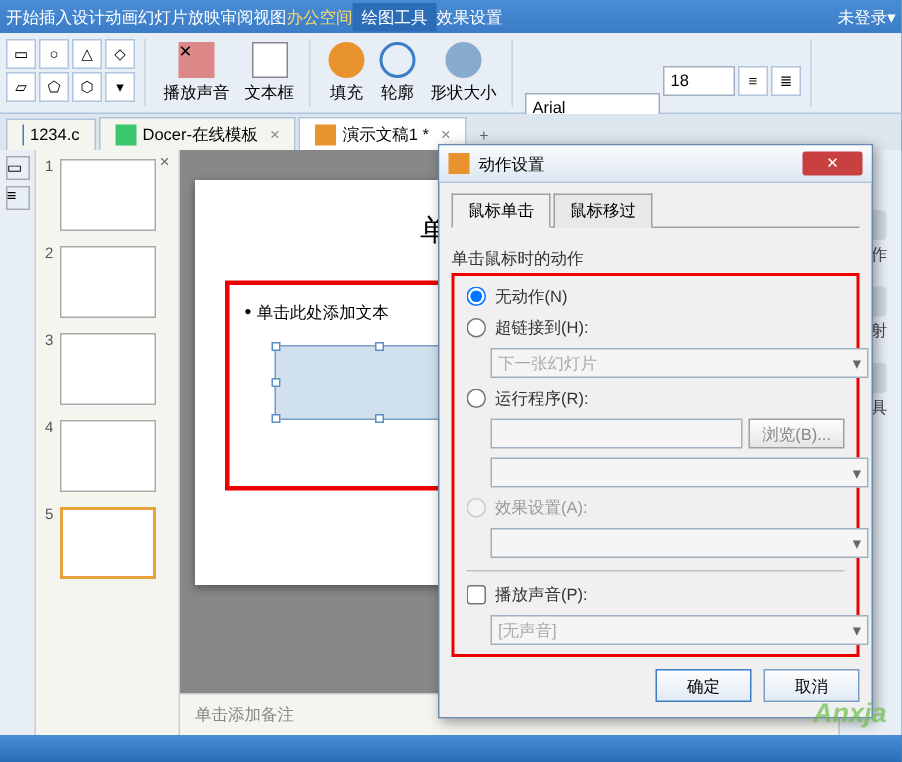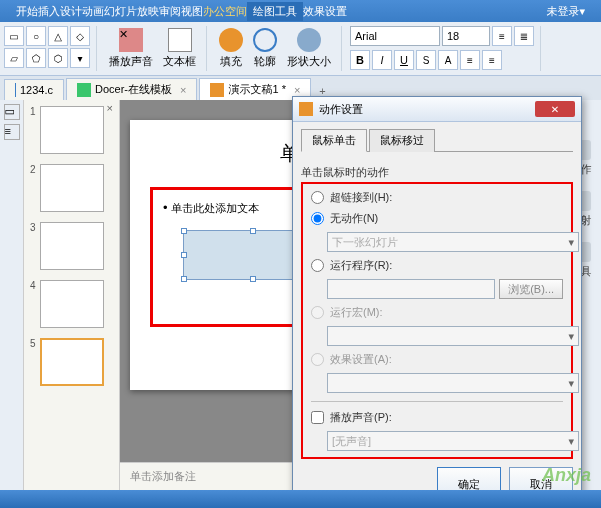--- a/index.html
+++ b/index.html
@@ -1,18 +1,18 @@
 <!DOCTYPE html>
 <html><head>
 <meta charset="utf-8">
 <style>
 *{box-sizing:border-box;margin:0;padding:0;font-family:"Microsoft YaHei",Arial,sans-serif;font-size:11px}
 body{background:#2a7ac8;width:601px;height:508px;overflow:hidden;position:relative}
 .app-window{position:absolute;left:0;top:0;width:601px;height:490px;background:#f0f0f0;display:flex;flex-direction:column}
-.menubar{background:linear-gradient(#4a8dd6,#3a7dc6);color:#fff;display:flex;height:22px;align-items:center;padding:0 16px;gap:0;font-size:12px}
+.menubar{background:linear-gradient(#4a8dd6,#3a7dc6);color:#fff;display:flex;height:22px;align-items:center;padding:0 4px;gap:0;font-size:12px}
 .menubar span{cursor:default}
 .ribbon{background:#e8eef5;border-bottom:1px solid #b0c4de;padding:4px;display:flex;gap:8px;height:54px}
 .ribbon-group{display:flex;gap:2px;align-items:flex-start;border-right:1px solid #c8d4e0;padding-right:6px}
 .rb-btn{width:20px;height:20px;border:1px solid #b0c4de;background:#fff;display:flex;align-items:center;justify-content:center;font-size:10px}
 .rb-big{display:flex;flex-direction:column;align-items:center;gap:2px;padding:2px 4px}
 .rb-big .ico{width:24px;height:24px}
 .rb-big .lbl{font-size:11px}
 .font-sel{display:flex;gap:2px;align-items:center}
 .font-sel select,.font-sel input{height:20px;border:1px solid #a0b0c0;background:#fff;font-size:11px;padding:0 4px}
 .tabs-bar{background:#dde5ee;display:flex;height:24px;align-items:end;padding:0 4px;gap:2px}
@@ -54,21 +54,21 @@
 .row label{color:#333}
 .row.disabled label{color:#999}
 .combo{width:100%;height:20px;border:1px solid #a0b0c0;background:#fff;padding:0 4px;display:flex;align-items:center;justify-content:space-between;color:#666}
 .combo.disabled{color:#aaa;background:#f5f5f5}
 .combo .arr{color:#666}
 .browse-row{display:flex;gap:4px;align-items:center}
 .browse-row .combo{flex:1}
 .btn-sm{height:20px;padding:0 8px;border:1px solid #a0a0a0;background:linear-gradient(#fdfdfd,#e5e5e5);color:#888}
 .hr{border-top:1px solid #c0c0c0;margin:2px 0}
 .dlg-buttons{display:flex;justify-content:flex-end;gap:8px;margin-top:8px}
-.dlg-btn{width:64px;height:34px;border:1px solid #7a9ec8;background:linear-gradient(#fdfdfd,#e0eaf4)}
+.dlg-btn{width:64px;height:22px;border:1px solid #7a9ec8;background:linear-gradient(#fdfdfd,#e0eaf4)}
 .dlg-btn.primary{border:1px solid #3a7dc6}
 .taskbar{position:absolute;left:0;bottom:0;width:601px;height:18px;background:linear-gradient(#4a8dd6,#2a6db6)}
 .watermark{position:absolute;right:10px;bottom:22px;color:#6bbf4a;font-size:18px;font-style:italic;opacity:.7;font-weight:bold}
 </style>
 </head>
 <body>
 
 <div class="app-window">
   <div class="menubar">
     <span>开始</span>
@@ -121,21 +121,21 @@
         <div class="ico" style="border:2px solid #3a7dc6;border-radius:50%"></div>
         <span class="lbl">轮廓</span>
       </div>
       <div class="rb-big">
         <div class="ico" style="background:#8ac;border-radius:50%"></div>
         <span class="lbl">形状大小</span>
       </div>
     </div>
     <div class="ribbon-group" style="flex-direction:column;gap:4px">
       <div class="font-sel">
-        <input style="width: 90px;" value="Arial">
+        <input style="width: 90px; margin-top: 36px;" value="Arial">
         <input style="width: 48px;" value="18">
         <div class="rb-btn">≡</div>
         <div class="rb-btn">≣</div>
       </div>
       <div class="font-sel">
         <div class="rb-btn">
             <b>B</b>
           </div>
         <div class="rb-btn">
             <i>I</i>
@@ -242,44 +242,40 @@
     <div class="dlg-close">✕</div>
   </div>
   <div class="dlg-body">
     <div class="dlg-tabs">
       <div class="dlg-tab active">鼠标单击</div>
       <div class="dlg-tab">鼠标移过</div>
     </div>
     <div class="dlg-section">单击鼠标时的动作</div>
     <div class="dlg-redbox">
       <div class="row">
+        <input type="radio" checked="" style="">
+        <label>无动作(N)</label>
+      </div>
+      <div class="row">
         <input type="radio" style="">
         <label>超链接到(H):</label>
-      </div>
-      <div class="row">
-        <input type="radio" checked="" style="">
-        <label>无动作(N)</label>
       </div>
       <div class="combo disabled" style="margin-left:16px">
         <span>下一张幻灯片</span>
           <span class="arr">▾</span>
       </div>
       <div class="row">
         <input type="radio" style="">
         <label>运行程序(R):</label>
       </div>
       <div class="browse-row" style="margin-left:16px">
         <div class="combo disabled">
             <span></span>
           </div>
         <button class="btn-sm">浏览(B)...</button>
-      </div>
-      <div class="row disabled">
-        <input type="radio" disabled="" style="">
-        <label>运行宏(M):</label>
       </div>
       <div class="combo disabled" style="margin-left:16px">
           <span></span>
           <span class="arr">▾</span>
         </div>
       <div class="row disabled">
         <input type="radio" disabled="" style="">
         <label>效果设置(A):</label>
       </div>
       <div class="combo disabled" style="margin-left:16px">

